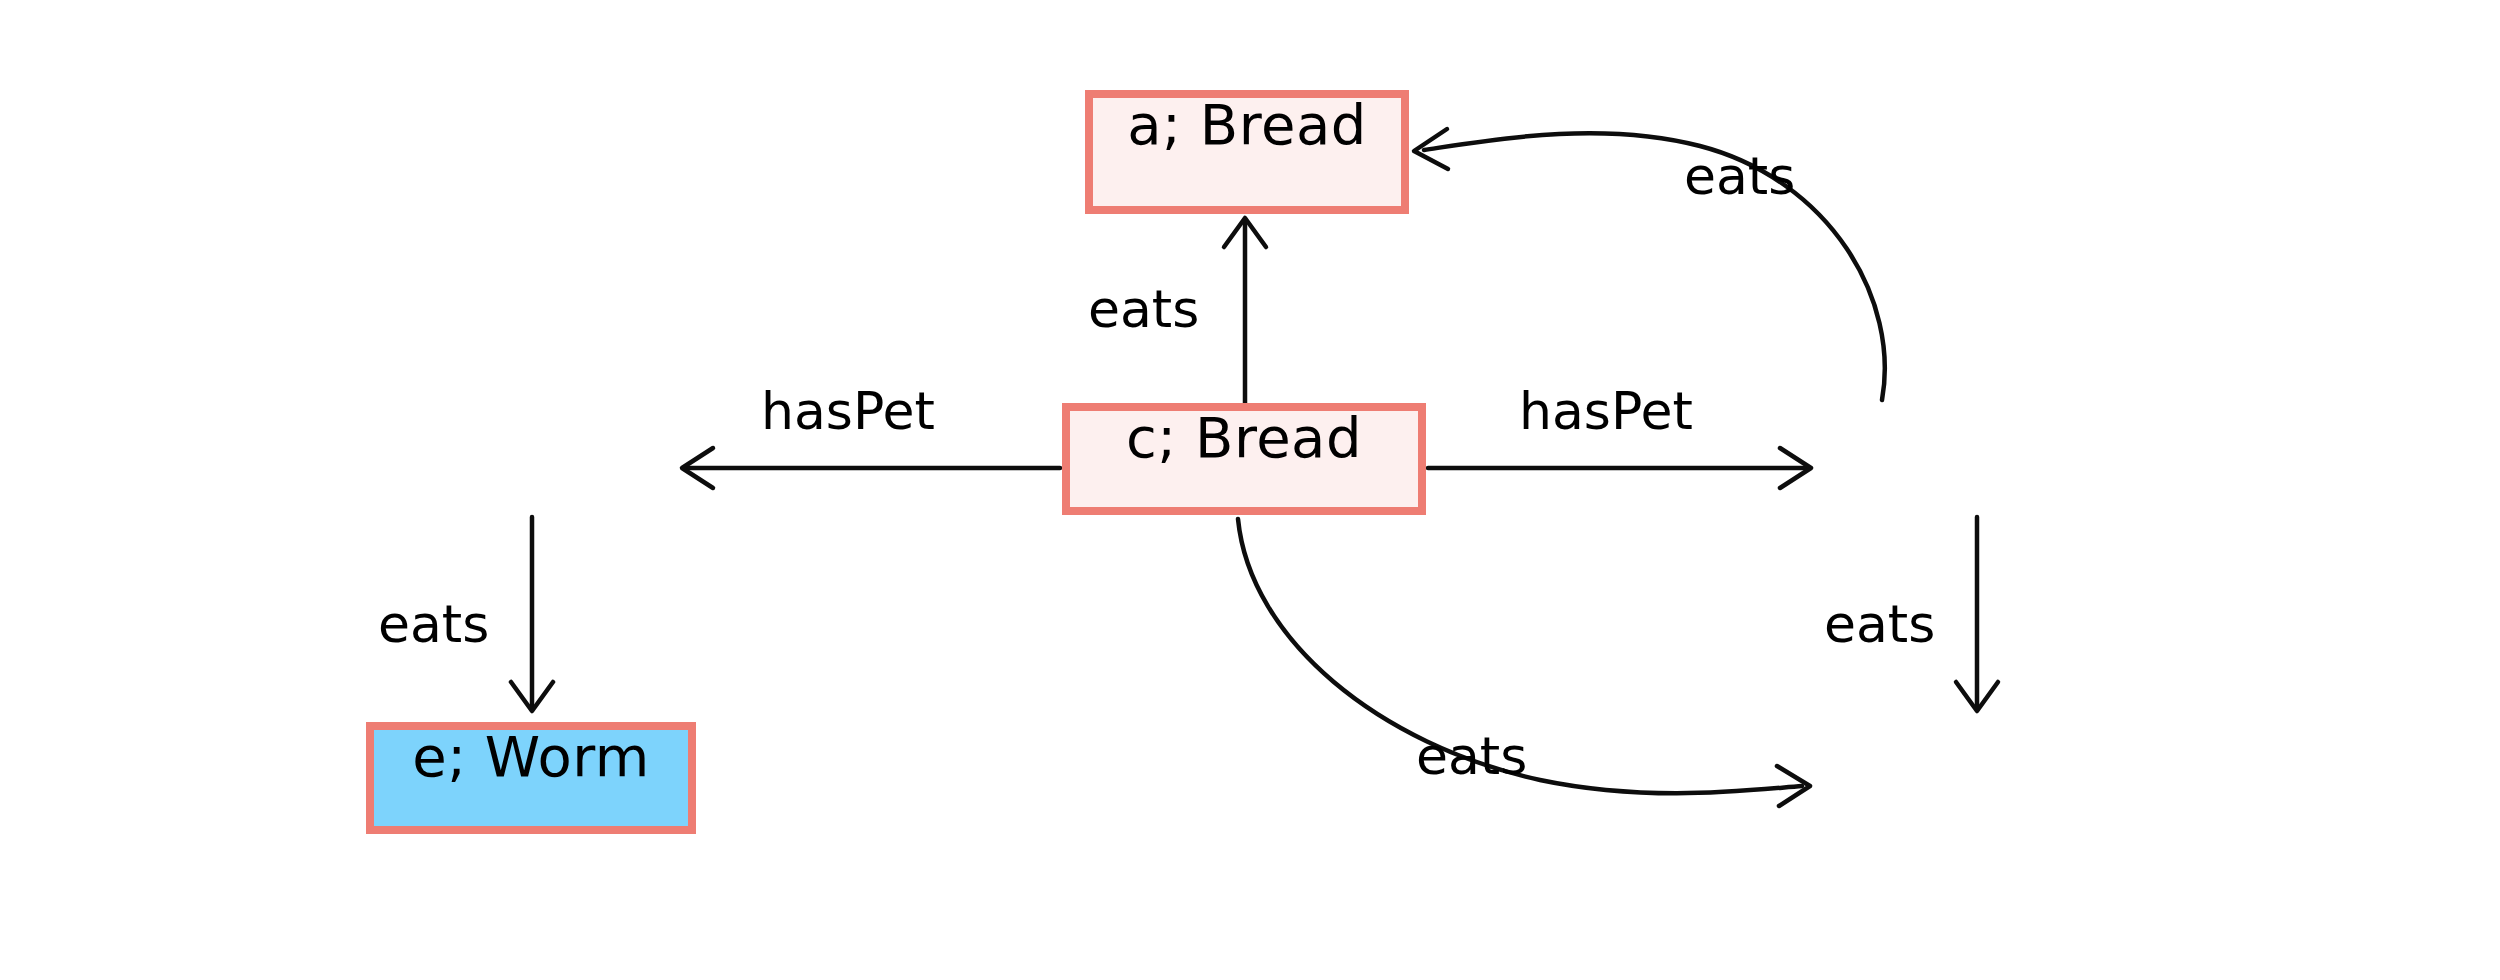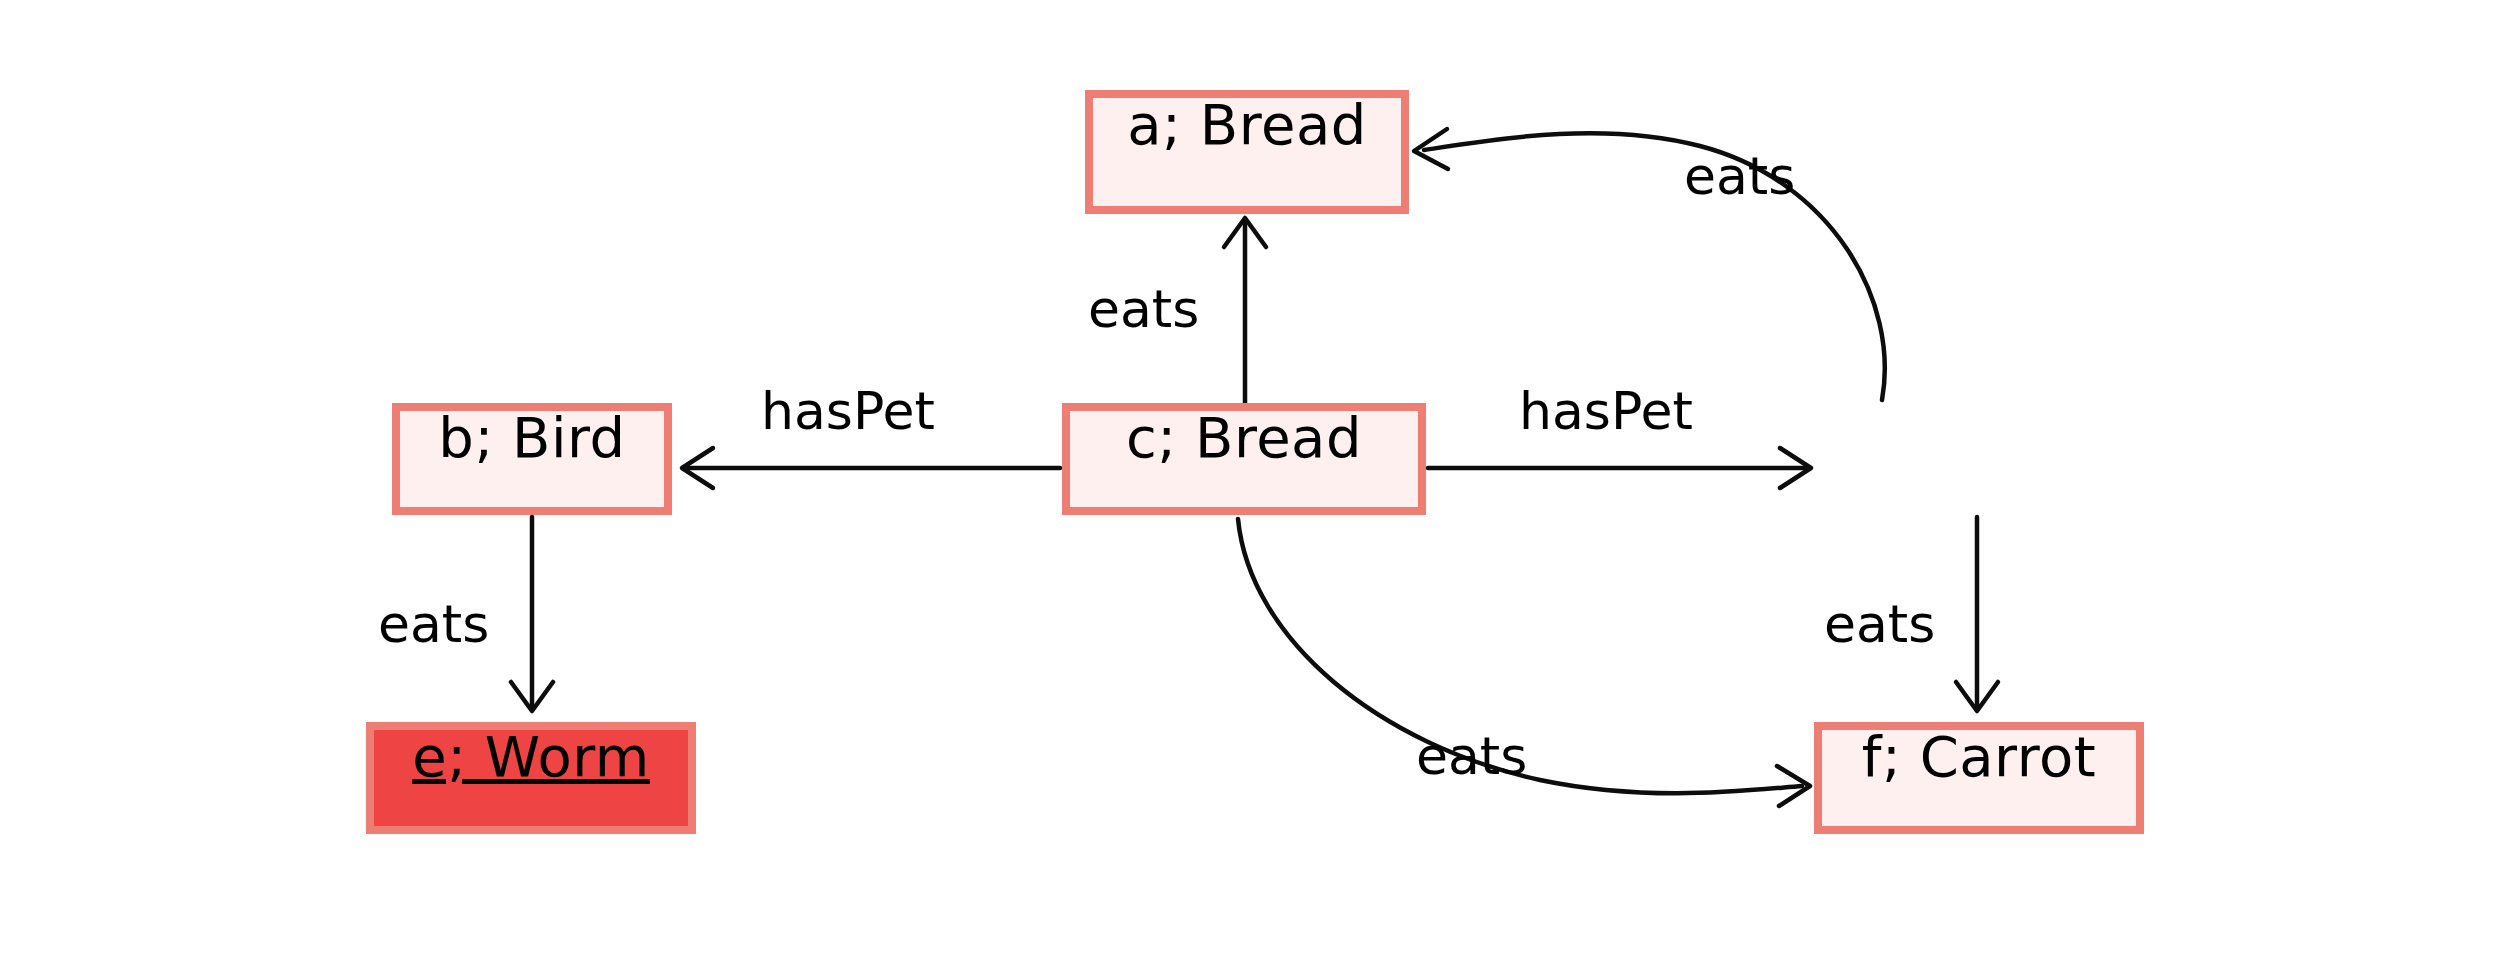--- a/index.html
+++ b/index.html
@@ -108,36 +108,30 @@
       <path class="edge-path" d="M 1238 519 C 1250 640 1380 745 1540 780 C 1650 803 1750 790 1802 786" style="stroke: rgb(13, 13, 13);"></path>
       <path class="arrow-head" d="M 1777 766 L 1810 786 L 1779 806" style="stroke: rgb(13, 13, 13);"></path>
     </g>
 
   </svg>
 
   <div class="node" id="node-a" style="left: 1085px; top: 90px; width: 324px; height: 124px; border-color: rgb(238, 125, 115); background: rgb(253, 240, 239);">
     <span class="node-label">a; Bread</span>
   </div>
 
-  <div class="node" id="node-b" style="left: 392px; top: 403px; width: 280px; height: 112px; border-color: rgb(238, 125, 115); background: rgb(253, 240, 239);">
-    <span class="node-label">b; Bird</span>
-  </div>
 
   <div class="node" id="node-c" style="left: 1062px; top: 403px; width: 364px; height: 112px; border-color: rgb(238, 125, 115); background: rgb(253, 240, 239);">
     <span class="node-label">c; Bread</span>
   </div>
 
 
-  <div class="node" id="node-e" style="left: 366px; top: 722px; width: 330px; height: 112px; border-color: rgb(238, 125, 115); background: #ef4444; text-decoration: underline;">
+  <div class="node" id="node-e" style="left: 366px; top: 722px; width: 330px; height: 112px; border-color: rgb(238, 125, 115); background: #7dd3fc;">
     <span class="node-label">e; Worm</span>
   </div>
 
-  <div class="node" id="node-f" style="left: 1814px; top: 722px; width: 330px; height: 112px; border-color: rgb(238, 125, 115); background: rgb(253, 240, 239);">
-    <span class="node-label">f; Carrot</span>
-  </div>
 
   <div class="edge-label" id="elabel-c-a" style="left: 1088px; top: 283px;">eats</div>
   <div class="edge-label" id="elabel-c-b" style="left: 761px; top: 385px;">hasPet</div>
   <div class="edge-label" id="elabel-c-d" style="left: 1519px; top: 385px;">hasPet</div>
   <div class="edge-label" id="elabel-b-e" style="left: 378px; top: 598px;">eats</div>
   <div class="edge-label" id="elabel-d-f" style="left: 1824px; top: 598px;">eats</div>
   <div class="edge-label" id="elabel-d-a" style="left: 1684px; top: 150px;">eats</div>
   <div class="edge-label" id="elabel-c-f" style="left: 1416px; top: 730px;">eats</div>
 
 </div>

